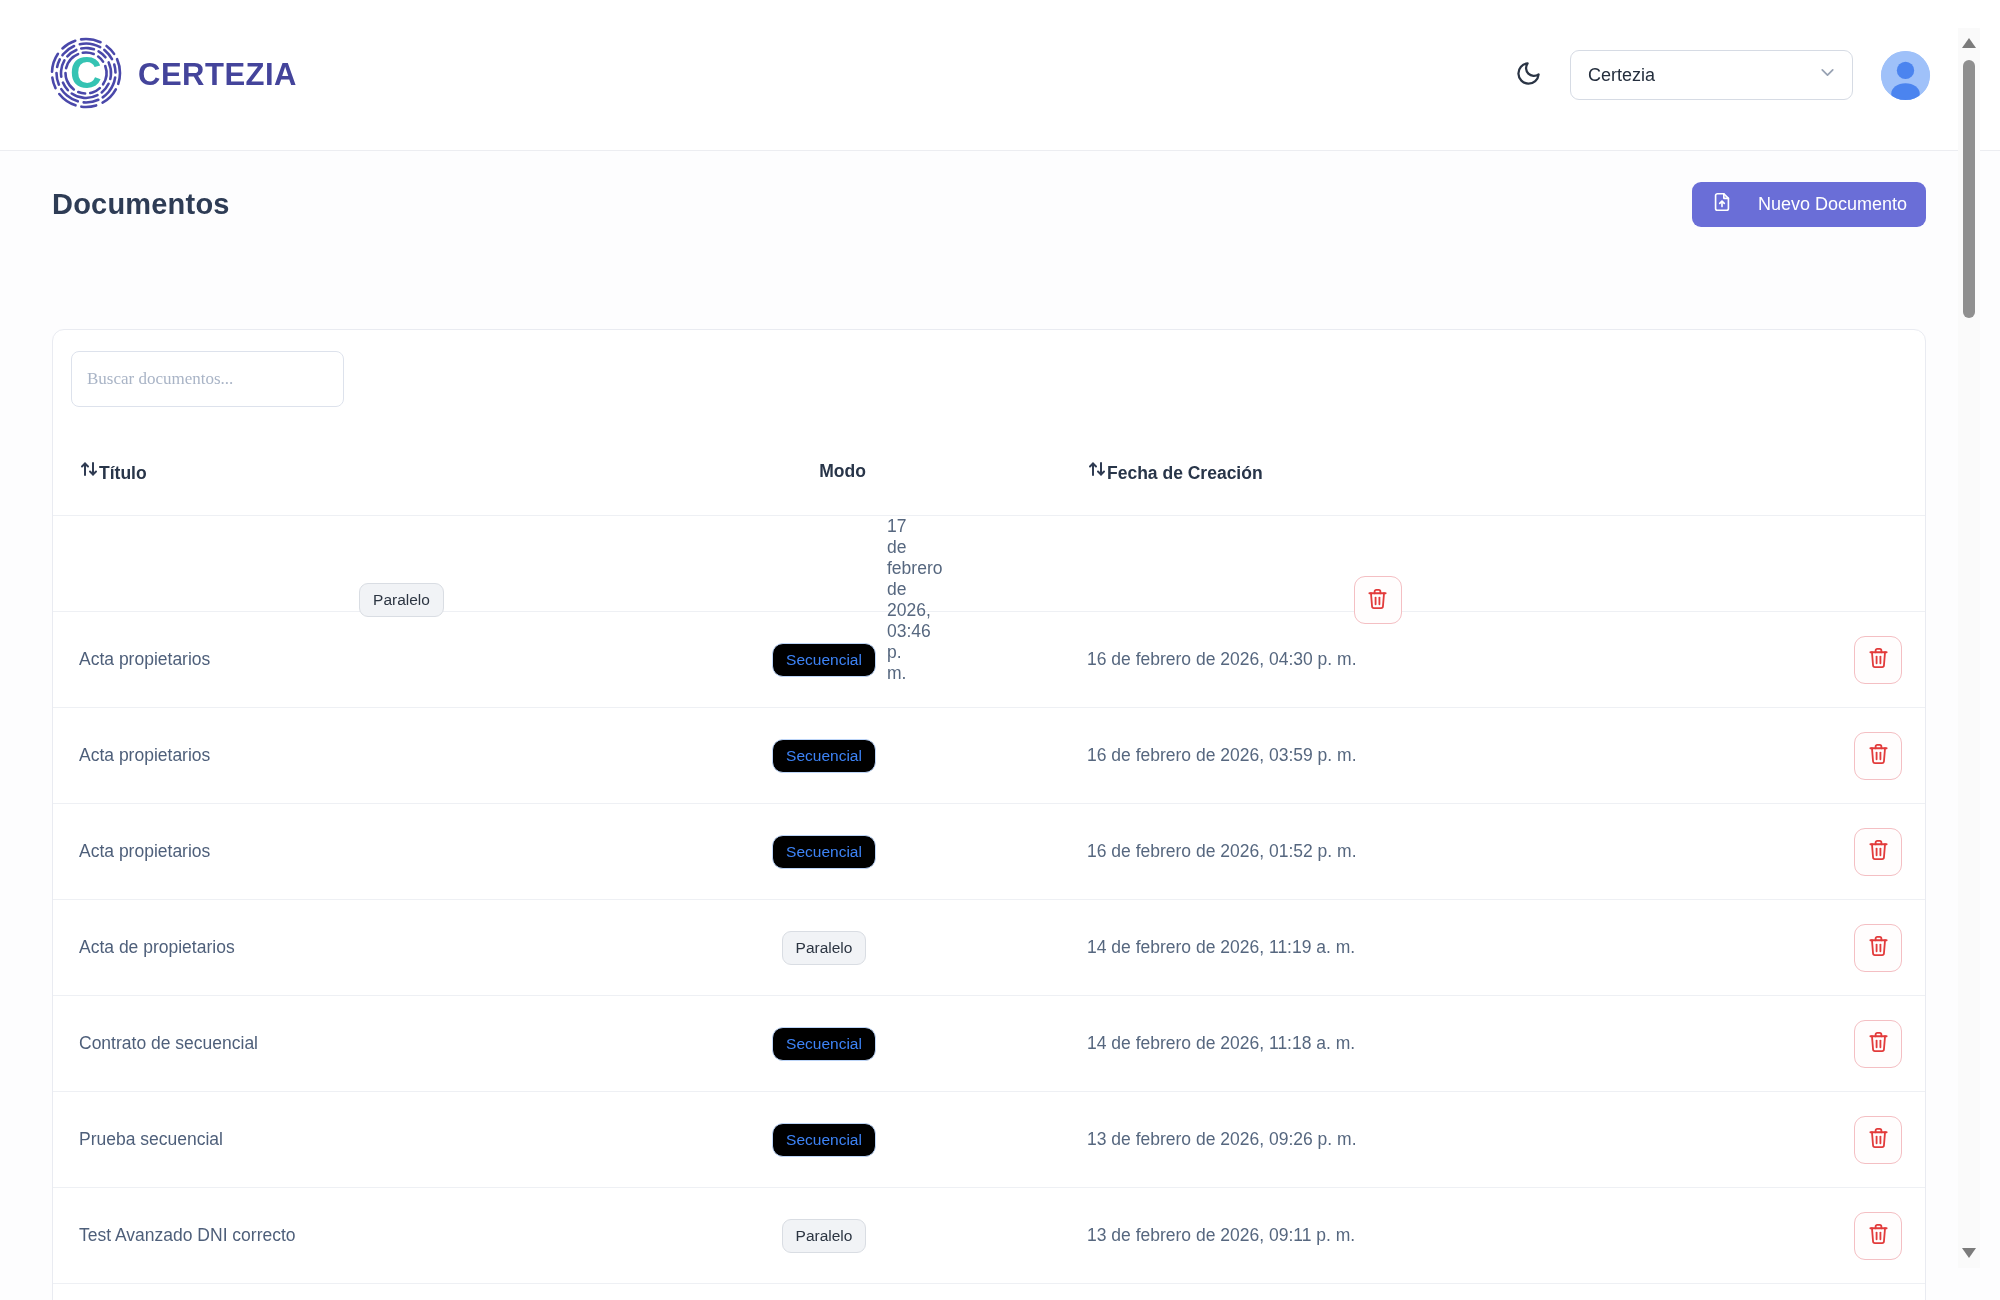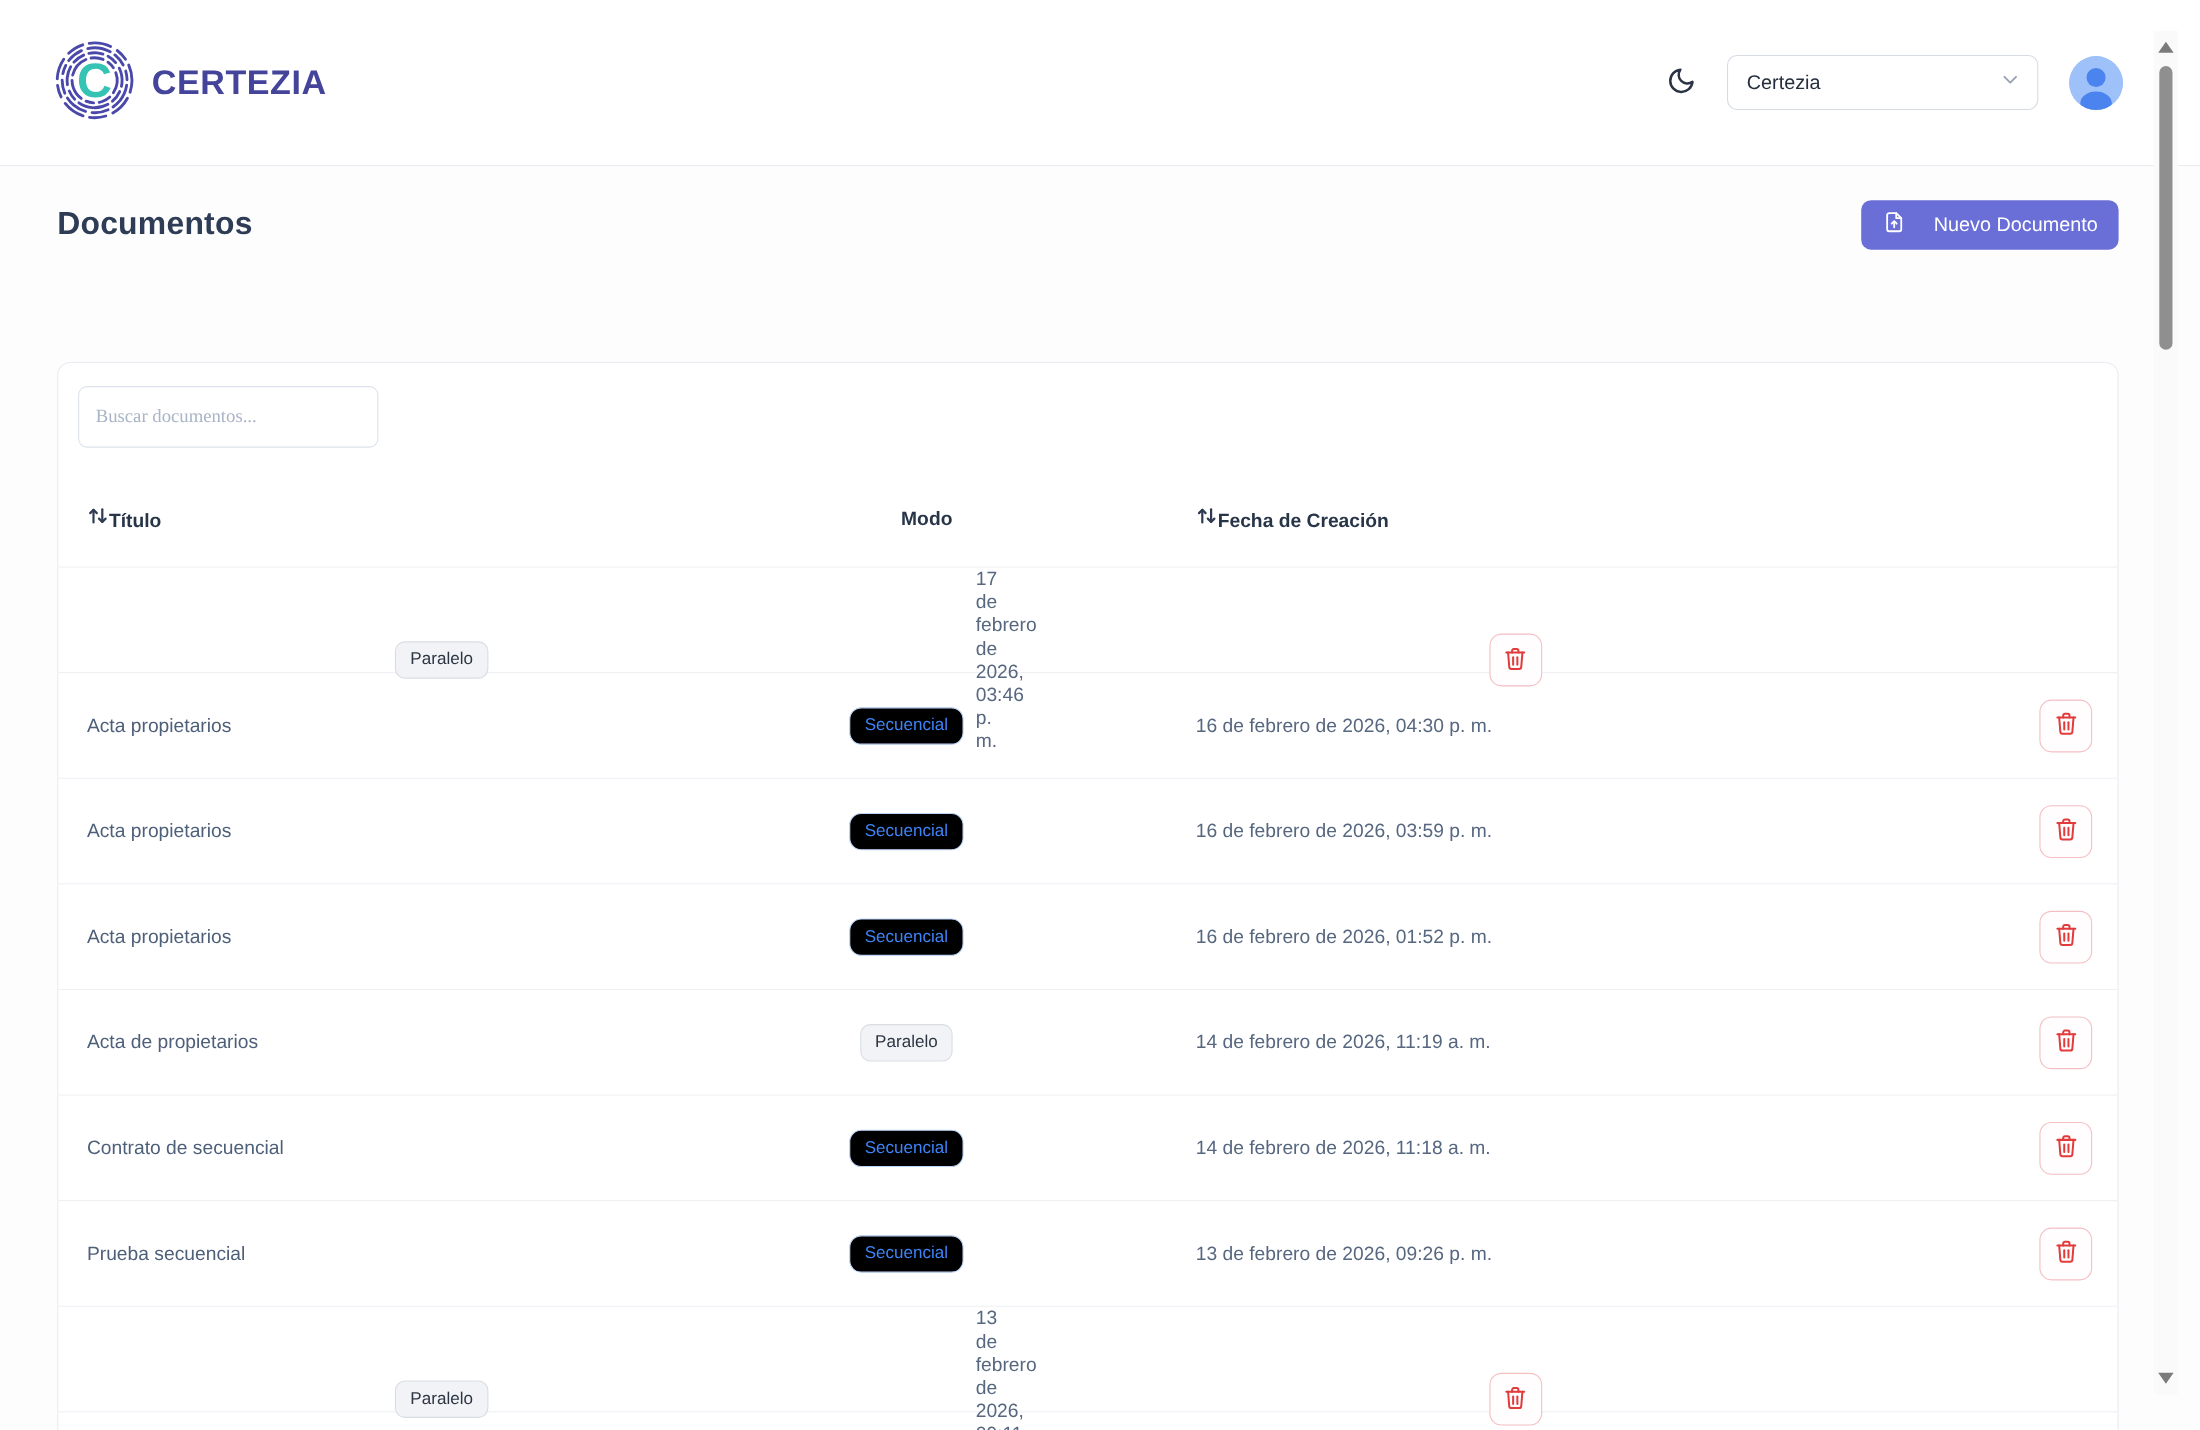--- a/index.html
+++ b/index.html
@@ -305,20 +305,21 @@
             <path d="M9 6V4.2A1.7 1.7 0 0 1 10.7 2.5h2.6A1.7 1.7 0 0 1 15 4.2V6"></path>
             <line x1="10" y1="10.5" x2="10" y2="17.5"></line>
             <line x1="14" y1="10.5" x2="14" y2="17.5"></line>
           </svg>
         </span>
       </button>
     </div>
   </div>
 
   <div class="trow tbody-row">
+    <div class="cell-title">Test Avanzado DNI correcto</div>
     <div class="cell-mode">
       <span class="badge badge-gray">Paralelo</span>
     </div>
     <div class="cell-date">13 de febrero de 2026, 09:11 p. m.</div>
     <div class="cell-actions">
       <button class="trash-btn">
         <span>
           <svg width="23" height="24" viewBox="0 0 24 24" fill="none" stroke="#e23b3b" stroke-width="1.9" stroke-linecap="round" stroke-linejoin="round">
             <path d="M3.5 6h17"></path>
             <path d="M18.8 6l-1.1 13.6a2 2 0 0 1-2 1.9H8.3a2 2 0 0 1-2-1.9L5.2 6"></path>

